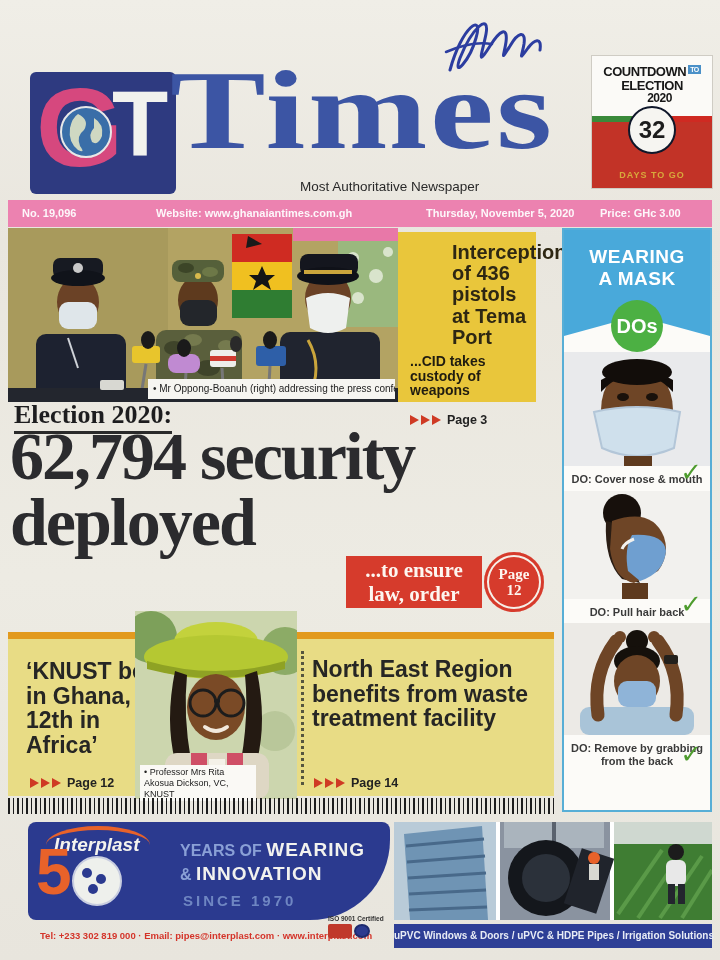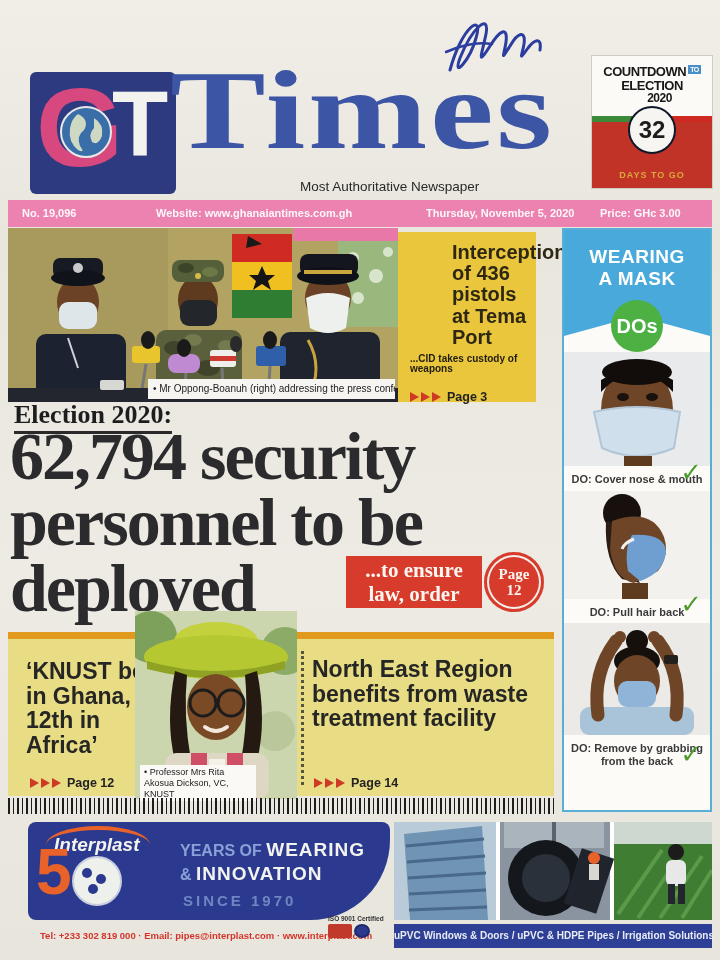--- a/index.html
+++ b/index.html
@@ -41,21 +41,21 @@
   .ib-issue{left:14px;} .ib-web{left:148px;} .ib-date{left:418px;} .ib-price{left:592px;}
 
   
   .photo-main{left:8px;top:228px;width:390px;height:174px;background:#b3a363;overflow:hidden;}
   .photo-caption{position:absolute;left:140px;bottom:3px;width:247px;height:20px;background:#f6f5f1;
                  font-size:10px;color:#222;line-height:20px;padding-left:5px;box-sizing:border-box;white-space:nowrap;overflow:hidden;}
 
   
   .interception{left:398px;top:232px;width:138px;height:170px;background:#e9c63b;box-sizing:border-box;padding:10px 8px 0 12px;}
   .int-head{font-size:20px;line-height:1.06;font-weight:800;color:#2e2713;margin-left:42px;}
-  .int-sub{margin-top:6px;font-size:10px;line-height:1.05;font-weight:800;color:#201c10;}
+  .int-sub{margin-top:6px;font-size:14px;line-height:1.05;font-weight:800;color:#201c10;}
   .pagelink{display:flex;align-items:center;margin-top:15px;}
   .tri{width:0;height:0;border-left:9px solid #cf3a24;border-top:5px solid transparent;border-bottom:5px solid transparent;margin-right:2px;}
   .pl-label{font-size:12.5px;font-weight:700;color:#222;margin-left:4px;}
 
   
   .mask-panel{left:562px;top:228px;width:150px;height:584px;background:#fcfbf8;border:2px solid #57aed6;box-sizing:border-box;overflow:hidden;}
   .mask-header{position:relative;width:100%;height:80px;background:#49a9da;text-align:center;color:#fff;
                font-weight:900;font-size:19px;letter-spacing:0.5px;padding-top:16px;box-sizing:border-box;line-height:1.15;}
   .mask-chevron{display:block;}
   .dos-circle{position:absolute;left:50%;top:70px;transform:translateX(-50%);width:52px;height:52px;border-radius:50%;
@@ -298,21 +298,20 @@
         <rect x="54" y="58" width="38" height="26" rx="9" fill="#8fb4d8"></rect>
       </svg>
       <span class="check"></span>
       <div class="mask-cap">DO: Remove by grabbing from the back</div>
     </div>
   </div>
 
   <div class="abs kicker">Election 2020:</div>
   <div class="abs headline">
     <div>62,794 security</div>
-    <div>personnel to be</div>
     <div>deployed</div>
   </div>
   <div class="abs ensure-box">
     <div>...to ensure</div>
     <div>law, order</div>
   </div>
   <div class="abs page-circle">
     <span>Page</span>
     <span>12</span>
   </div>

